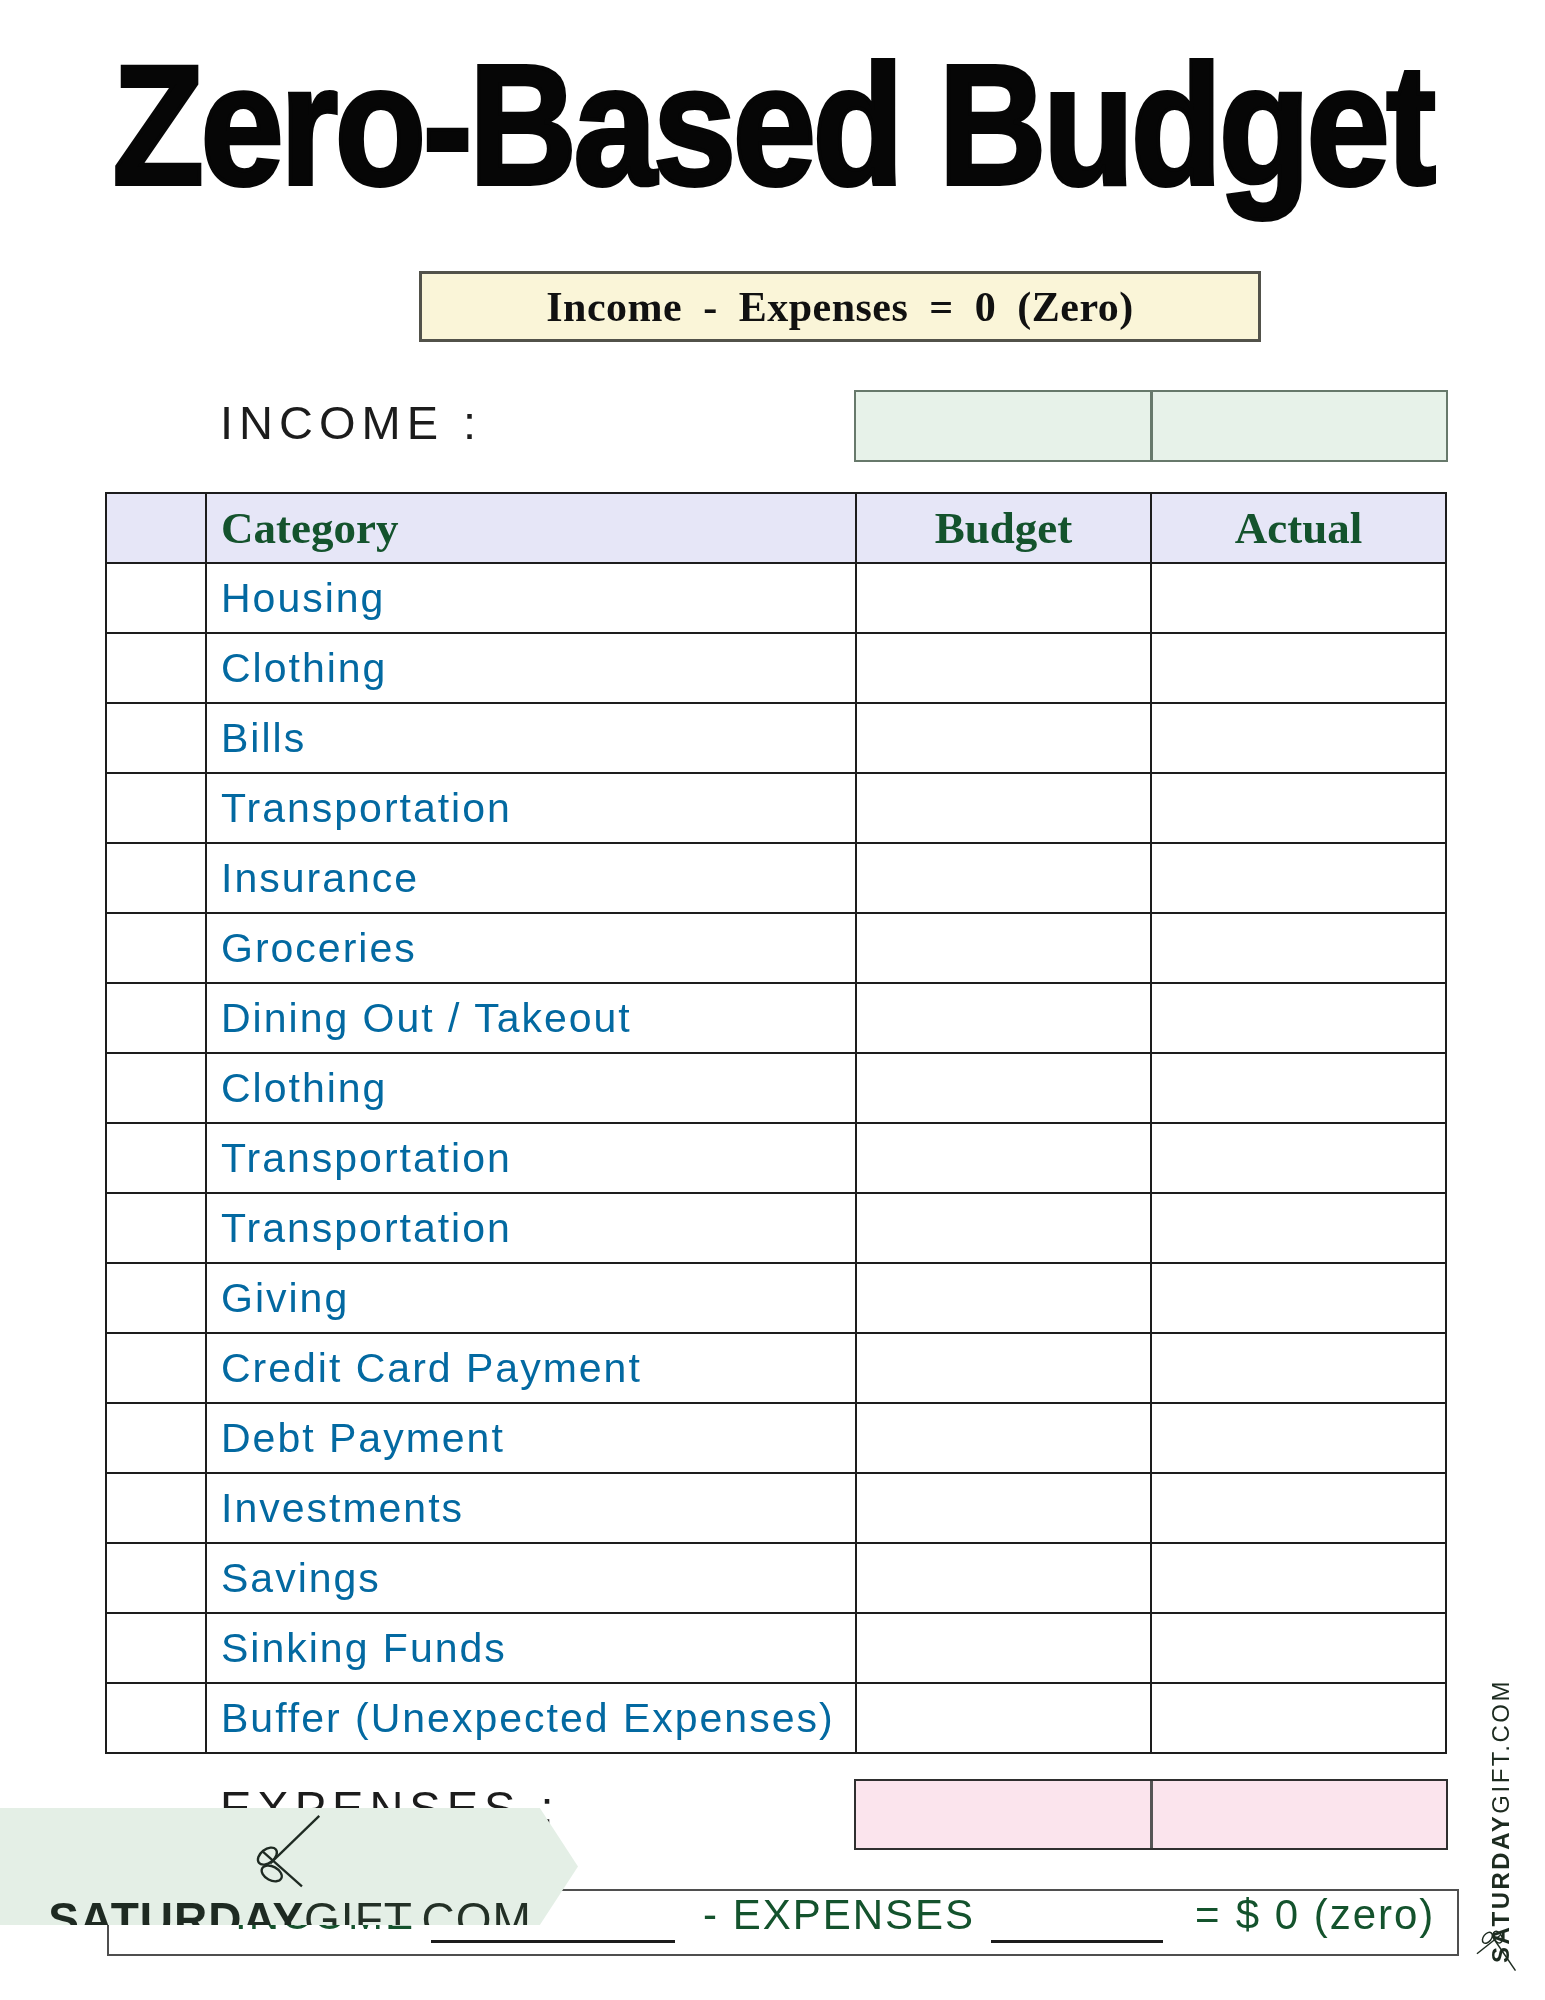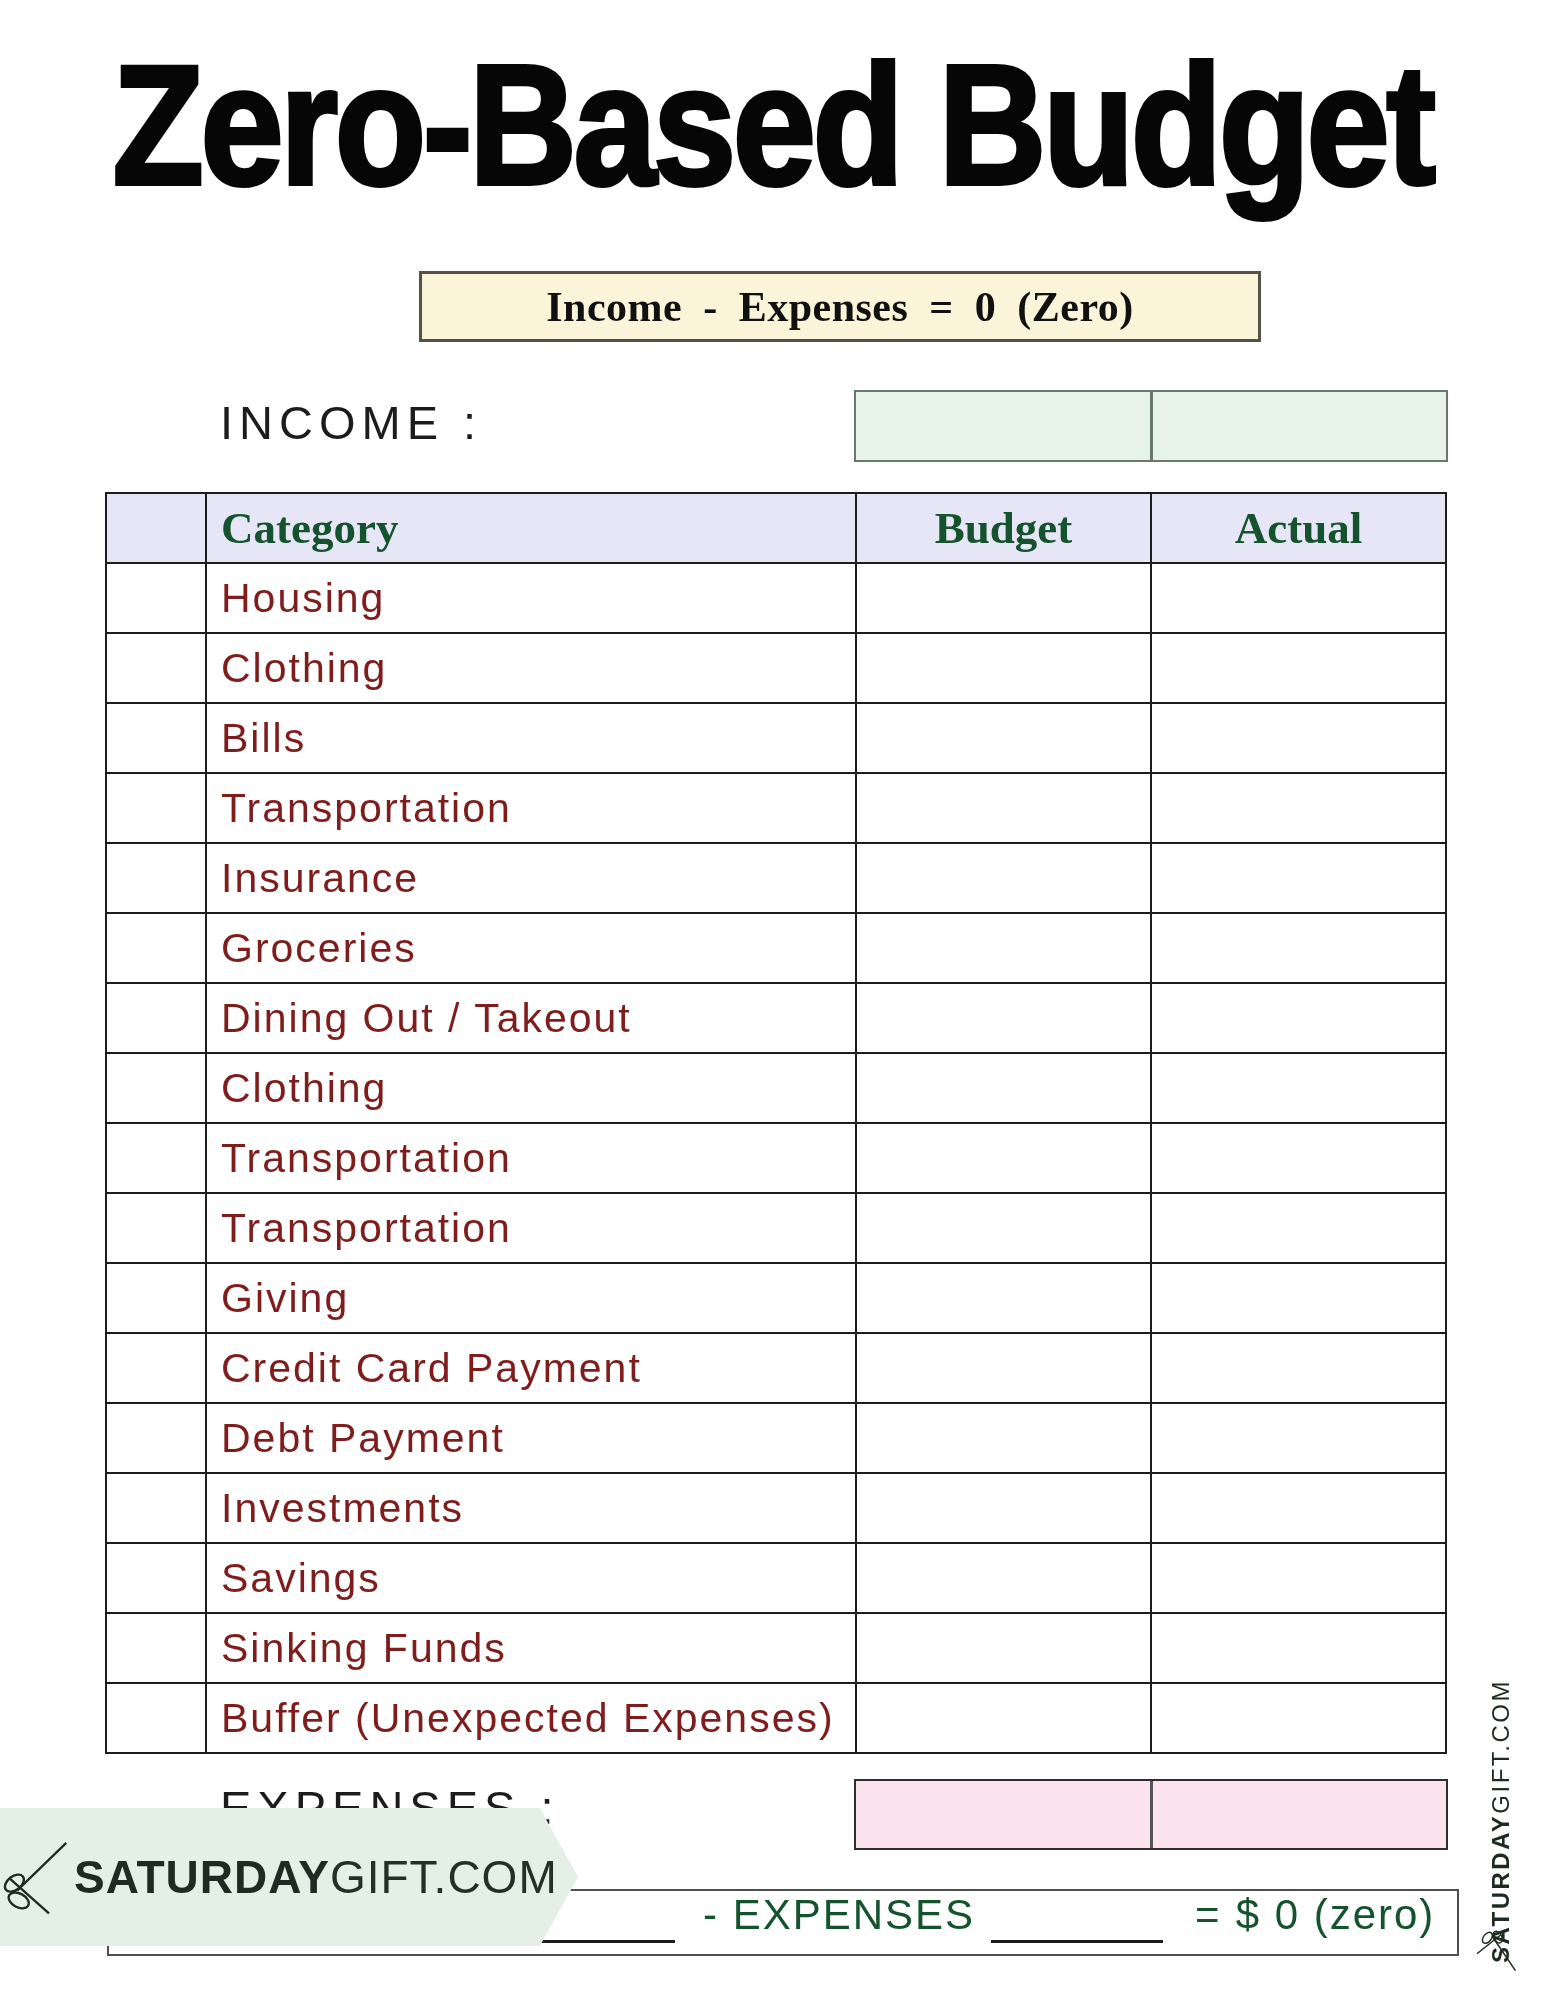--- a/index.html
+++ b/index.html
@@ -57,45 +57,45 @@
   .budget-table col.c-bud { width:295px; }
   .budget-table col.c-act { width:295px; }
   .budget-table td, .budget-table th {
     border:2px solid #1d1d1d; height:70px; padding:0;
   }
   .budget-table thead th { background:#E6E6F7;
     font-family:"Liberation Serif", serif; font-weight:700; font-size:45px; color:#14532d;margin-top:35px;
   }
   .budget-table thead th.h-cat { text-align:left; padding-left:14px; }
   .budget-table tbody td.cat-cell {
-    font-size:41px; font-weight:300; color:#7f1d1d;
+    font-size:41px; font-weight:300; color:#0369a1;
     letter-spacing:2px; padding-left:14px; text-align:left;
   }
 
   
   .formula-box {
     position:absolute; left:107px; top:1889px; width:1352px; height:67px;
     border:2px solid #4f4f4f; background:#fff; z-index:1;
     display:flex; padding-left:126px;
     font-size:42px; font-weight:300; letter-spacing:2px; color:#14532d;
     white-space:nowrap;
   }
   .formula-box .blank {
     border-bottom:3px solid #1c1c1c; align-self:flex-end; margin-bottom:11px;
   }
   .formula-box .b1 { width:244px; margin:0 28px 11px 16px; }
   .formula-box .b2 { width:172px; margin:0 32px 11px 16px; }
   .formula-box .eq { margin-right:14px; }
 
   
   .logo-banner {
-    position:absolute; left:0; top:1808px; width:578px; height:138px;
+    position:absolute; left:0; top:1808px; width:578px; height:117px;
     background:#E4EFE6; z-index:2;
     clip-path:polygon(0 0, 93.4% 0, 100% 50%, 93.4% 100%, 0 100%);
-    display:flex; align-items:center;
+    display:flex; align-items:center;flex-direction:column;
   }
   .logo-banner .logo-text {
     font-size:46px; color:#1e2a22; letter-spacing:1px; margin-left:2px;
     white-space:nowrap;
   }
   .logo-text .bold { font-weight:700; }
   .logo-text .light { font-weight:300; color:#233026; }
   .scissors { flex:0 0 auto; }
 
   

